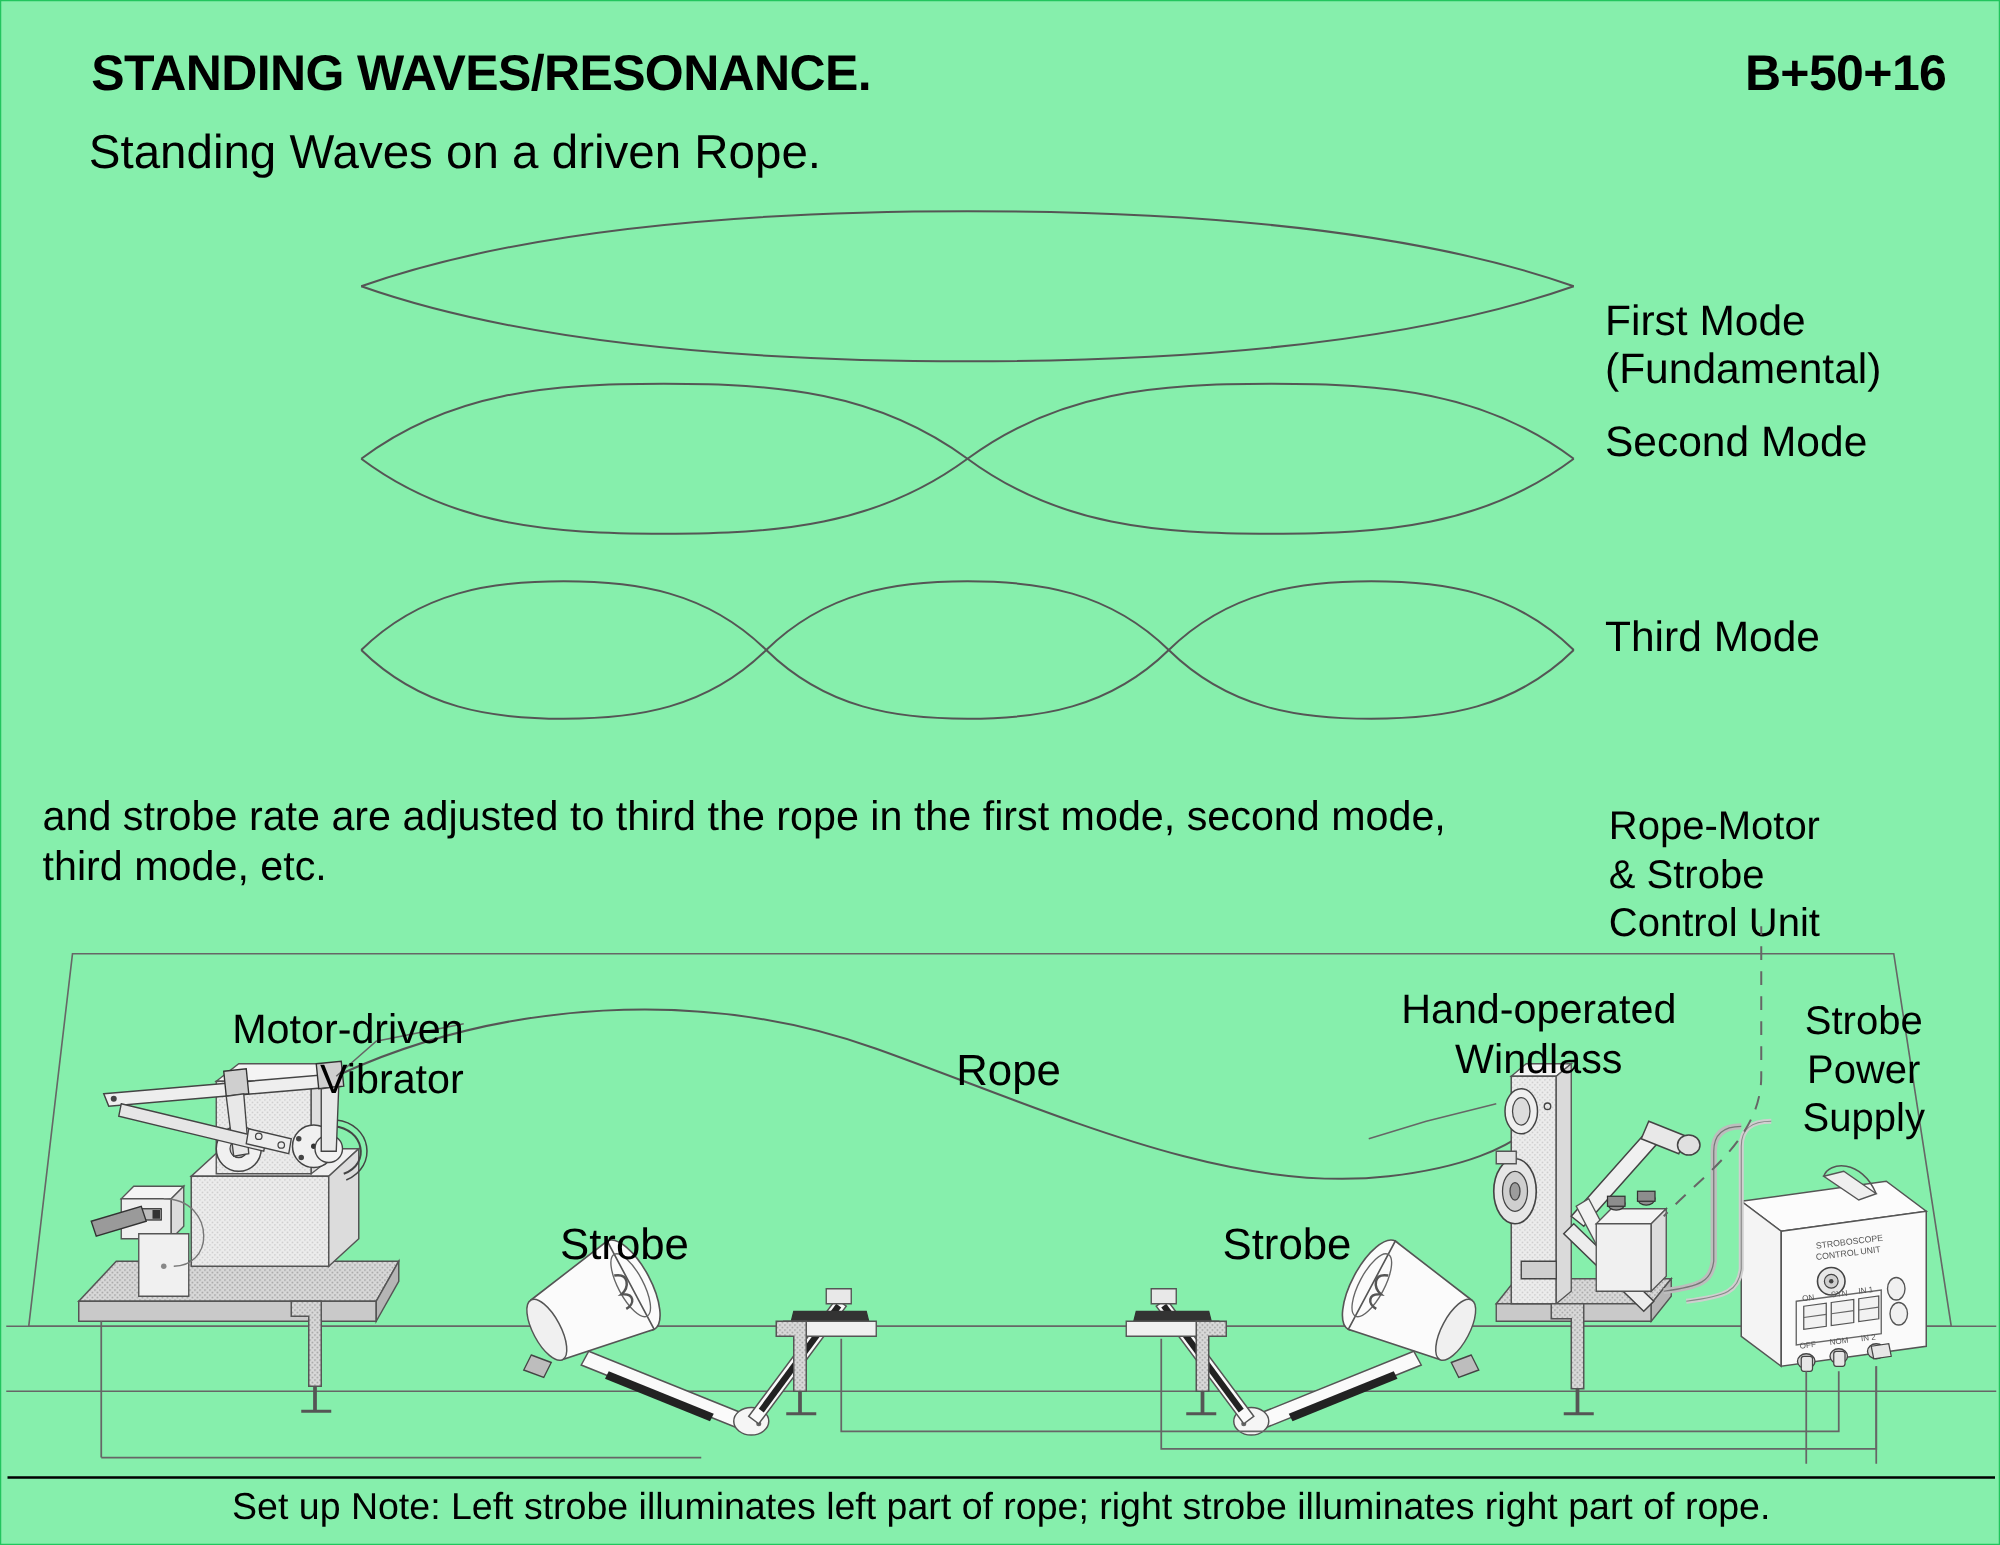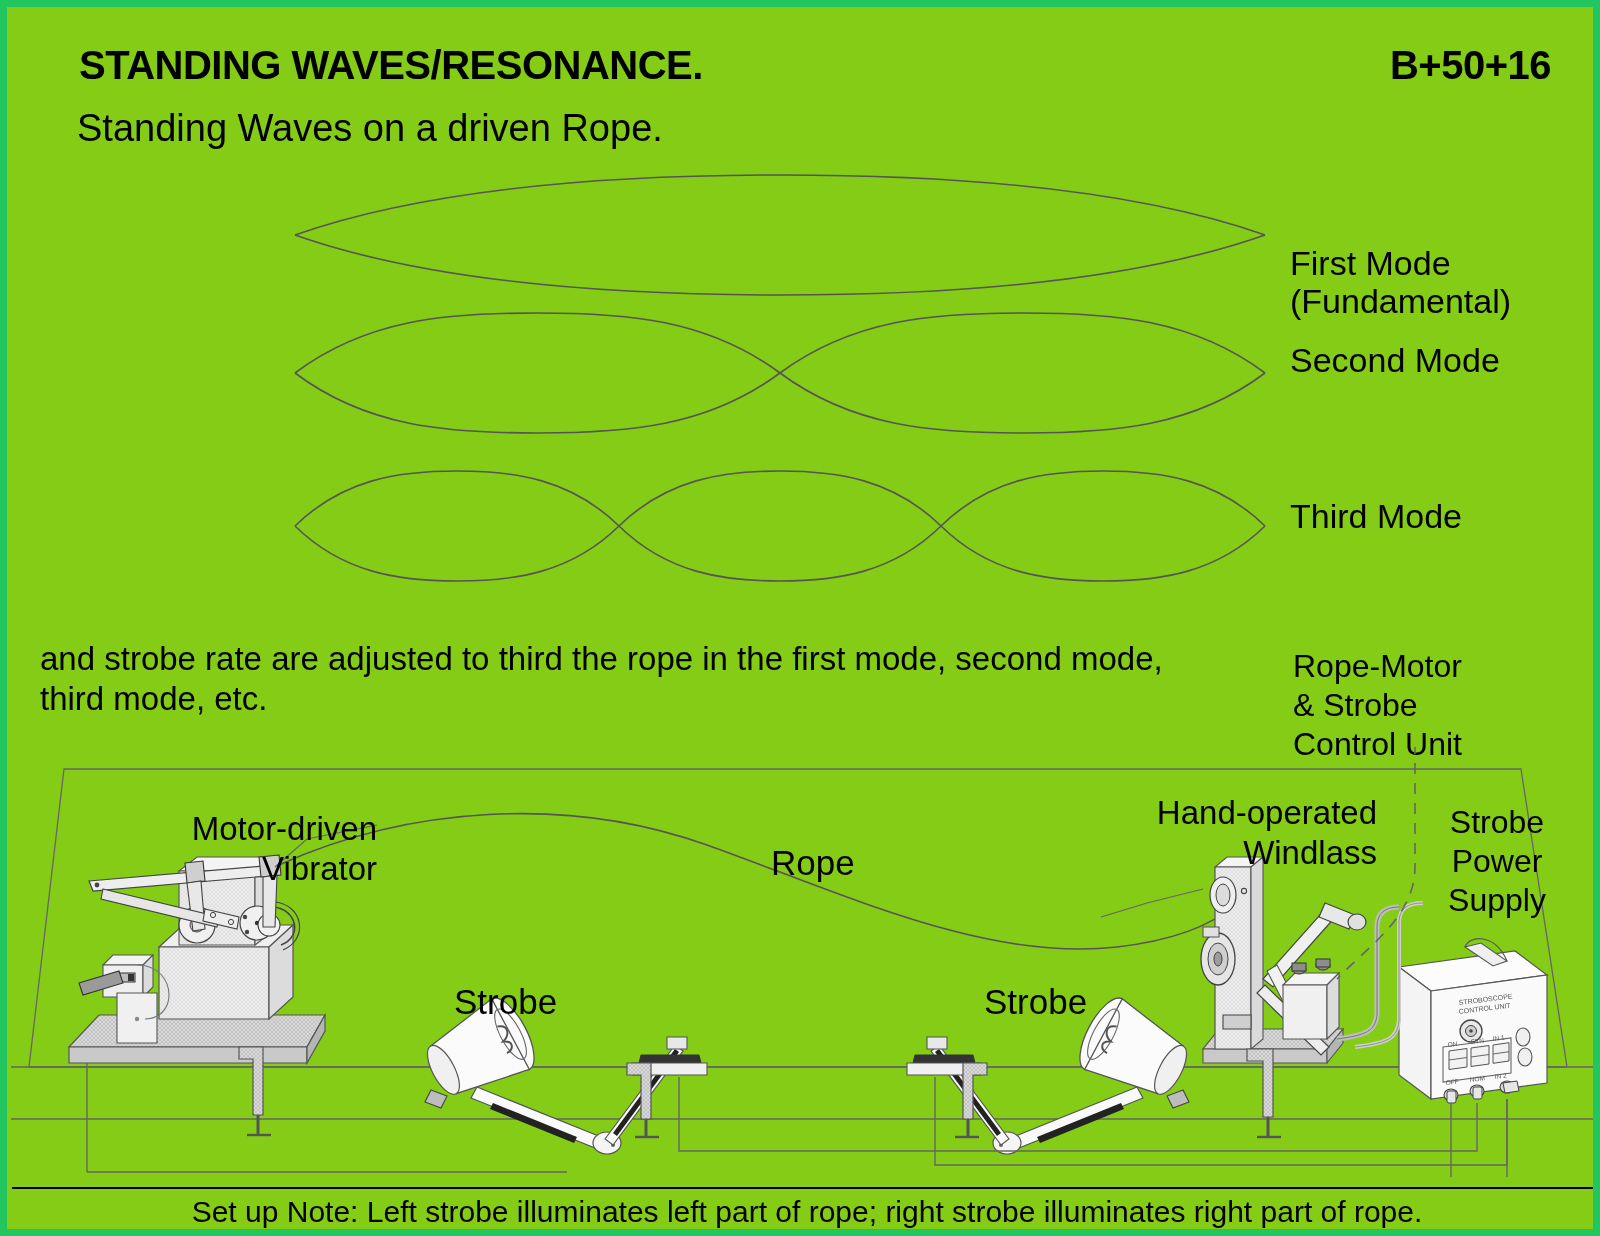--- a/index.html
+++ b/index.html
@@ -8,23 +8,23 @@
     background: #ffffff;
   }
   body {
     font-family: "Liberation Sans", sans-serif;
     color: #000000;
   }
   #page {
     position: relative;
     width: 1600px;
     height: 1236px;
-    background: #84cc16;
+    background: #86efac;
     box-sizing: border-box;
-    border: 7px solid #22c55e;
+    border: 1px solid #22c55e;
     overflow: hidden;
   }
   .abs { position: absolute; }
 
   
   #title-main {
     left: 72px;
     top: 36px;
     font-size: 40px;
     font-weight: bold;
@@ -89,21 +89,21 @@
     top: 802px;
     width: 300px;
     text-align: right;
     font-size: 33px;
     line-height: 40px;
   }
   #windlass-label {
     left: 1090px;
     top: 786px;
     width: 280px;
-    text-align: right;
+    text-align: center;
     font-size: 33px;
     line-height: 40px;
   }
   #rope-label {
     left: 764px;
     top: 836px;
     font-size: 35px;
     white-space: nowrap;
   }
   .strobe-label {

